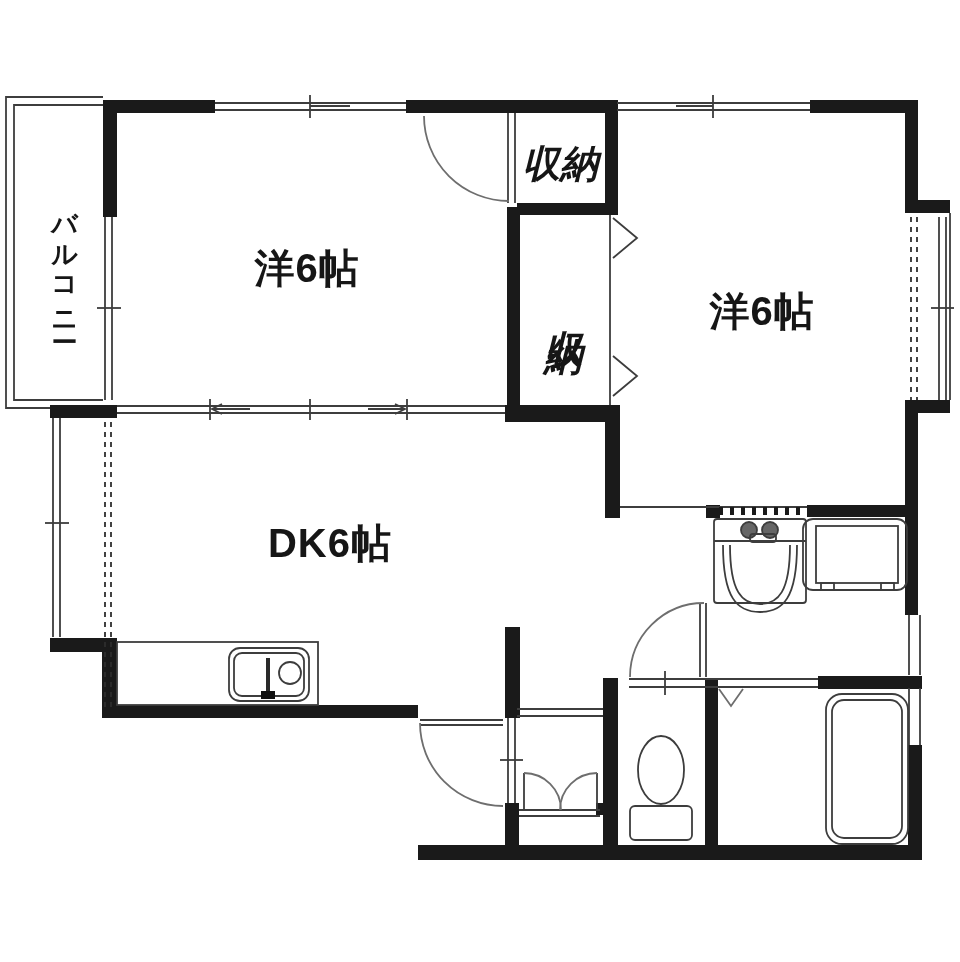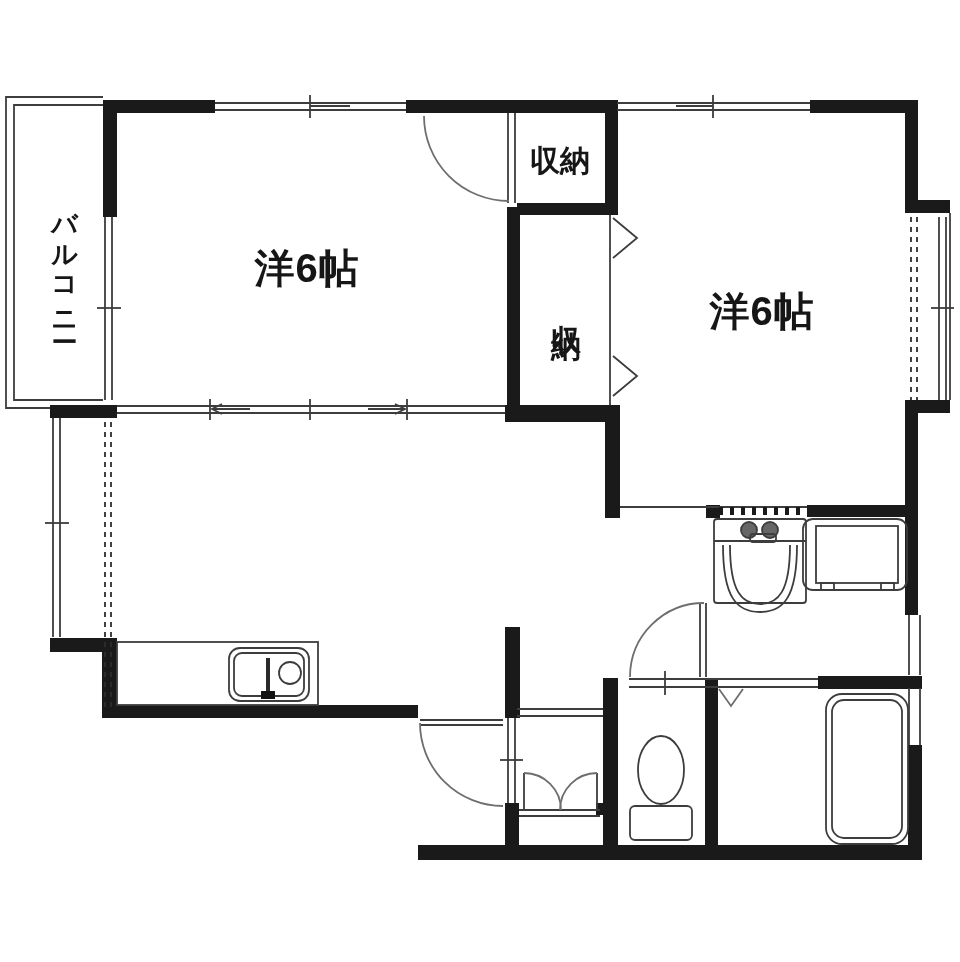--- a/index.html
+++ b/index.html
@@ -4,21 +4,21 @@
 <style>
   html,body{margin:0;padding:0;background:#ffffff;}
   #stage{position:relative;width:960px;height:962px;background:#ffffff;overflow:hidden;
          font-family:"Liberation Sans","DejaVu Sans",sans-serif;}
   #plan-svg{position:absolute;left:0;top:0;width:960px;height:962px;}
   .lbl{position:absolute;color:#161616;font-weight:bold;text-align:center;
        font-family:"Liberation Sans","DejaVu Sans",sans-serif;line-height:1.1;
        white-space:nowrap;}
   .lbl.vert{writing-mode:vertical-rl;text-orientation:upright;white-space:normal;}
   .room-lbl{font-size:40px;letter-spacing:1px;}
-  .small-lbl{font-size:30px;}
+  .small-lbl{font-size:38px;font-style:italic;}
 </style>
 </head>
 <body>
 
 <div id="stage">
 
 <svg id="plan-svg" viewBox="0 0 960 962" xmlns="http://www.w3.org/2000/svg">
 
   <g fill="none" stroke="#3d3d3d" stroke-width="1.8">
     <path d="M103,97 H6 V408 H103"></path>
@@ -188,14 +188,15 @@
   <div class="lbl vert" style="left:31px;top:168px;width:48px;height:190px;font-size:26px;letter-spacing:4px;">バルコニー</div>
 
   <div class="lbl room-lbl" style="left:217px;top:246px;width:180px;">洋6帖</div>
 
   <div class="lbl small-lbl" style="left:510px;top:144px;width:100px;">収納</div>
 
   <div class="lbl vert small-lbl" style="left:538px;top:258px;width:45px;height:100px;letter-spacing:8px;">収納</div>
 
   <div class="lbl room-lbl" style="left:672px;top:289px;width:180px;">洋6帖</div>
 
+  <div class="lbl room-lbl" style="left:240px;top:521px;width:180px;">DK6帖</div>
 
 </div>
 
 </body></html>

